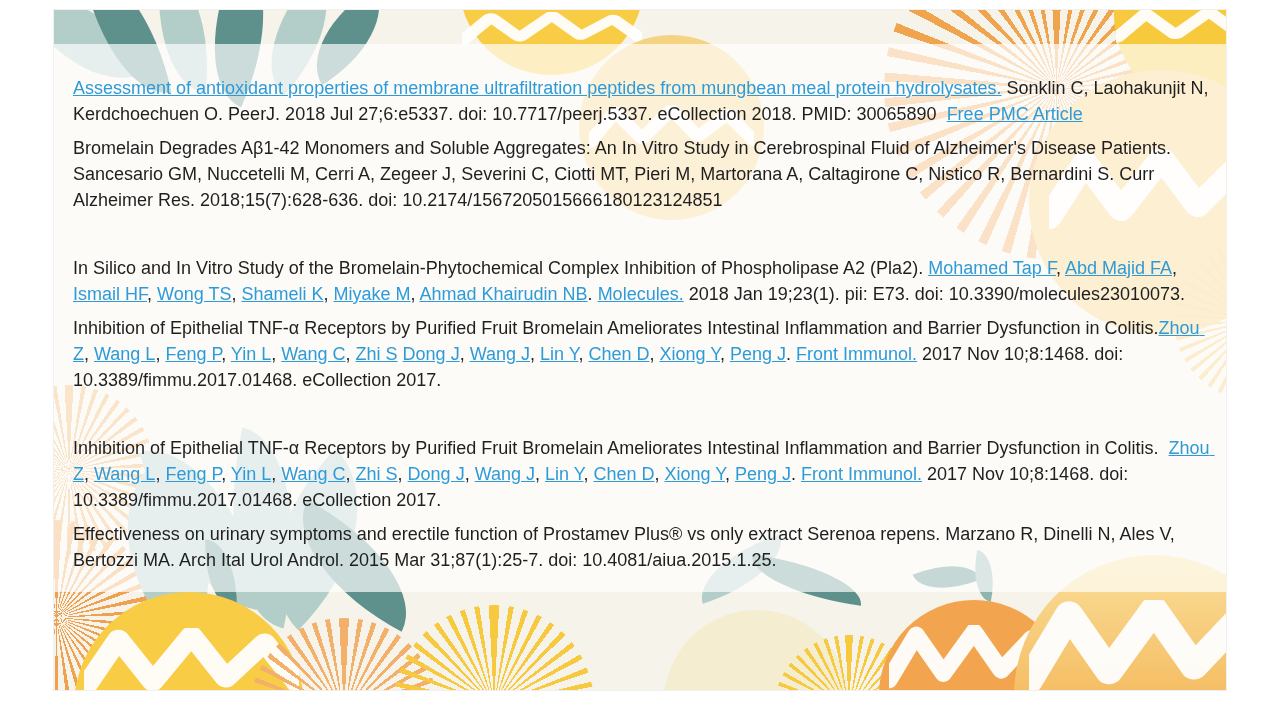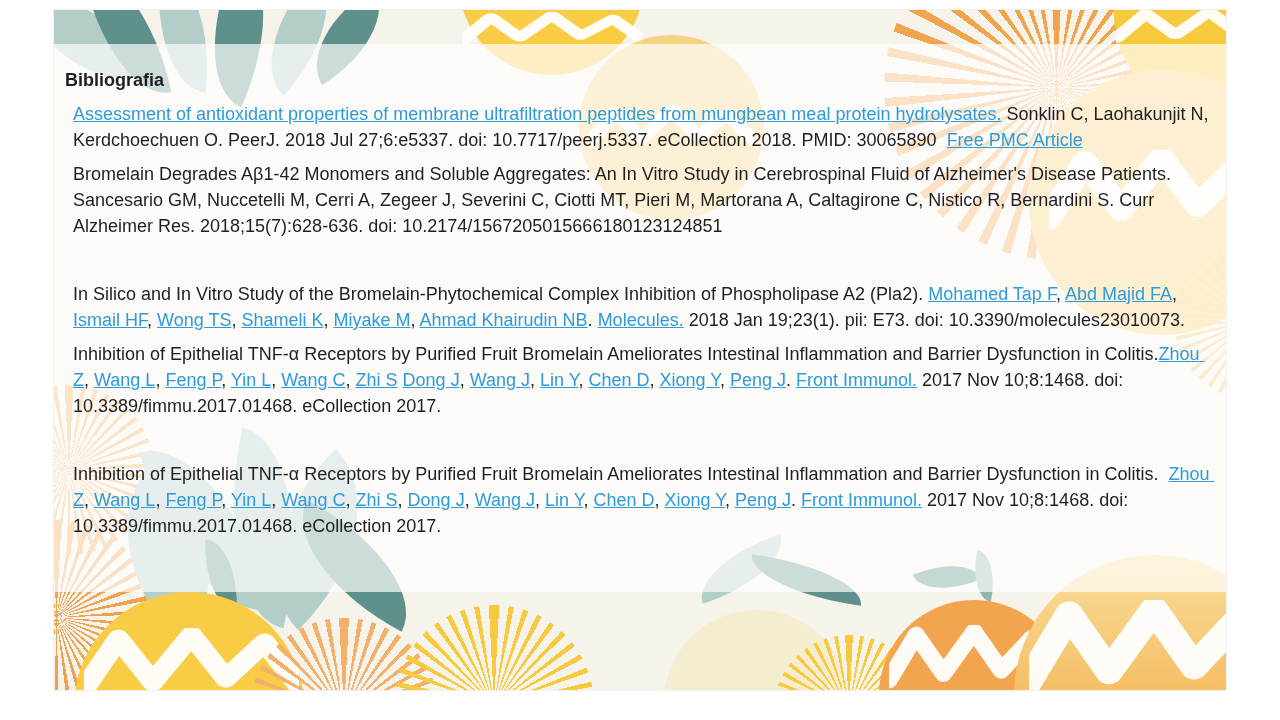--- a/index.html
+++ b/index.html
@@ -109,25 +109,25 @@
 
     <div class="ball" style="left:960px;top:545px;width:280px;height:280px;background:linear-gradient(180deg,#F9DF9A 0%,#F4B04E 70%)"></div>
     <svg class="zz" style="left:975px;top:590px;width:250px;height:95px;stroke-width:11" viewBox="0 0 100 40" preserveAspectRatio="none">
         <polyline points="0,34 16,6 32,30 50,4 66,28 84,8 100,32"></polyline>
       </svg>
   </div>
 
   <div class="overlay"></div>
 
   <div class="textblock">
-    <div class="bib-title">Bibliografia</div>
     <div>
         <p class="cite"><a href="#">Assessment of antioxidant properties of membrane ultrafiltration peptides from mungbean meal protein hydrolysates.</a><span> Sonklin C, Laohakunjit N, Kerdchoechuen O. PeerJ. 2018 Jul 27;6:e5337. doi: 10.7717/peerj.5337. eCollection 2018. PMID: 30065890  </span><a href="#">Free PMC Article</a></p>
         <p class="cite"><span>Bromelain Degrades Aβ1-42 Monomers and Soluble Aggregates: An In Vitro Study in Cerebrospinal Fluid of Alzheimer's Disease Patients. Sancesario GM, Nuccetelli M, Cerri A, Zegeer J, Severini C, Ciotti MT, Pieri M, Martorana A, Caltagirone C, Nistico R, Bernardini S. Curr Alzheimer Res. 2018;15(7):628-636. doi: 10.2174/1567205015666180123124851</span></p>
         <p class="cite blank"></p>
         <p class="cite"><span>In Silico and In Vitro Study of the Bromelain-Phytochemical Complex Inhibition of Phospholipase A2 (Pla2). </span><a href="#">Mohamed Tap F</a><span>, </span><a href="#">Abd Majid FA</a><span>, </span><a href="#">Ismail HF</a><span>, </span><a href="#">Wong TS</a><span>, </span><a href="#">Shameli K</a><span>, </span><a href="#">Miyake M</a><span>, </span><a href="#">Ahmad Khairudin NB</a><span>. </span><a href="#">Molecules.</a><span> 2018 Jan 19;23(1). pii: E73. doi: 10.3390/molecules23010073.</span></p>
         <p class="cite"><span>Inhibition of Epithelial TNF-α Receptors by Purified Fruit Bromelain Ameliorates Intestinal Inflammation and Barrier Dysfunction in Colitis.</span><a href="#">Zhou Z</a><span>, </span><a href="#">Wang L</a><span>, </span><a href="#">Feng P</a><span>, </span><a href="#">Yin L</a><span>, </span><a href="#">Wang C</a><span>, </span><a href="#">Zhi S</a><span> </span><a href="#">Dong J</a><span>, </span><a href="#">Wang J</a><span>, </span><a href="#">Lin Y</a><span>, </span><a href="#">Chen D</a><span>, </span><a href="#">Xiong Y</a><span>, </span><a href="#">Peng J</a><span>. </span><a href="#">Front Immunol.</a><span> 2017 Nov 10;8:1468. doi: 10.3389/fimmu.2017.01468. eCollection 2017.</span></p>
         <p class="cite blank"></p>
         <p class="cite"><span>Inhibition of Epithelial TNF-α Receptors by Purified Fruit Bromelain Ameliorates Intestinal Inflammation and Barrier Dysfunction in Colitis.  </span><a href="#">Zhou Z</a><span>, </span><a href="#">Wang L</a><span>, </span><a href="#">Feng P</a><span>, </span><a href="#">Yin L</a><span>, </span><a href="#">Wang C</a><span>, </span><a href="#">Zhi S</a><span>, </span><a href="#">Dong J</a><span>, </span><a href="#">Wang J</a><span>, </span><a href="#">Lin Y</a><span>, </span><a href="#">Chen D</a><span>, </span><a href="#">Xiong Y</a><span>, </span><a href="#">Peng J</a><span>. </span><a href="#">Front Immunol.</a><span> 2017 Nov 10;8:1468. doi: 10.3389/fimmu.2017.01468. eCollection 2017.</span></p>
+        <p class="cite"><span>Effectiveness on urinary symptoms and erectile function of Prostamev Plus® vs only extract Serenoa repens. Marzano R, Dinelli N, Ales V, Bertozzi MA. Arch Ital Urol Androl. 2015 Mar 31;87(1):25-7. doi: 10.4081/aiua.2015.1.25.</span></p>
       </div>
   </div>
 
 </div>
 
 </body></html>

